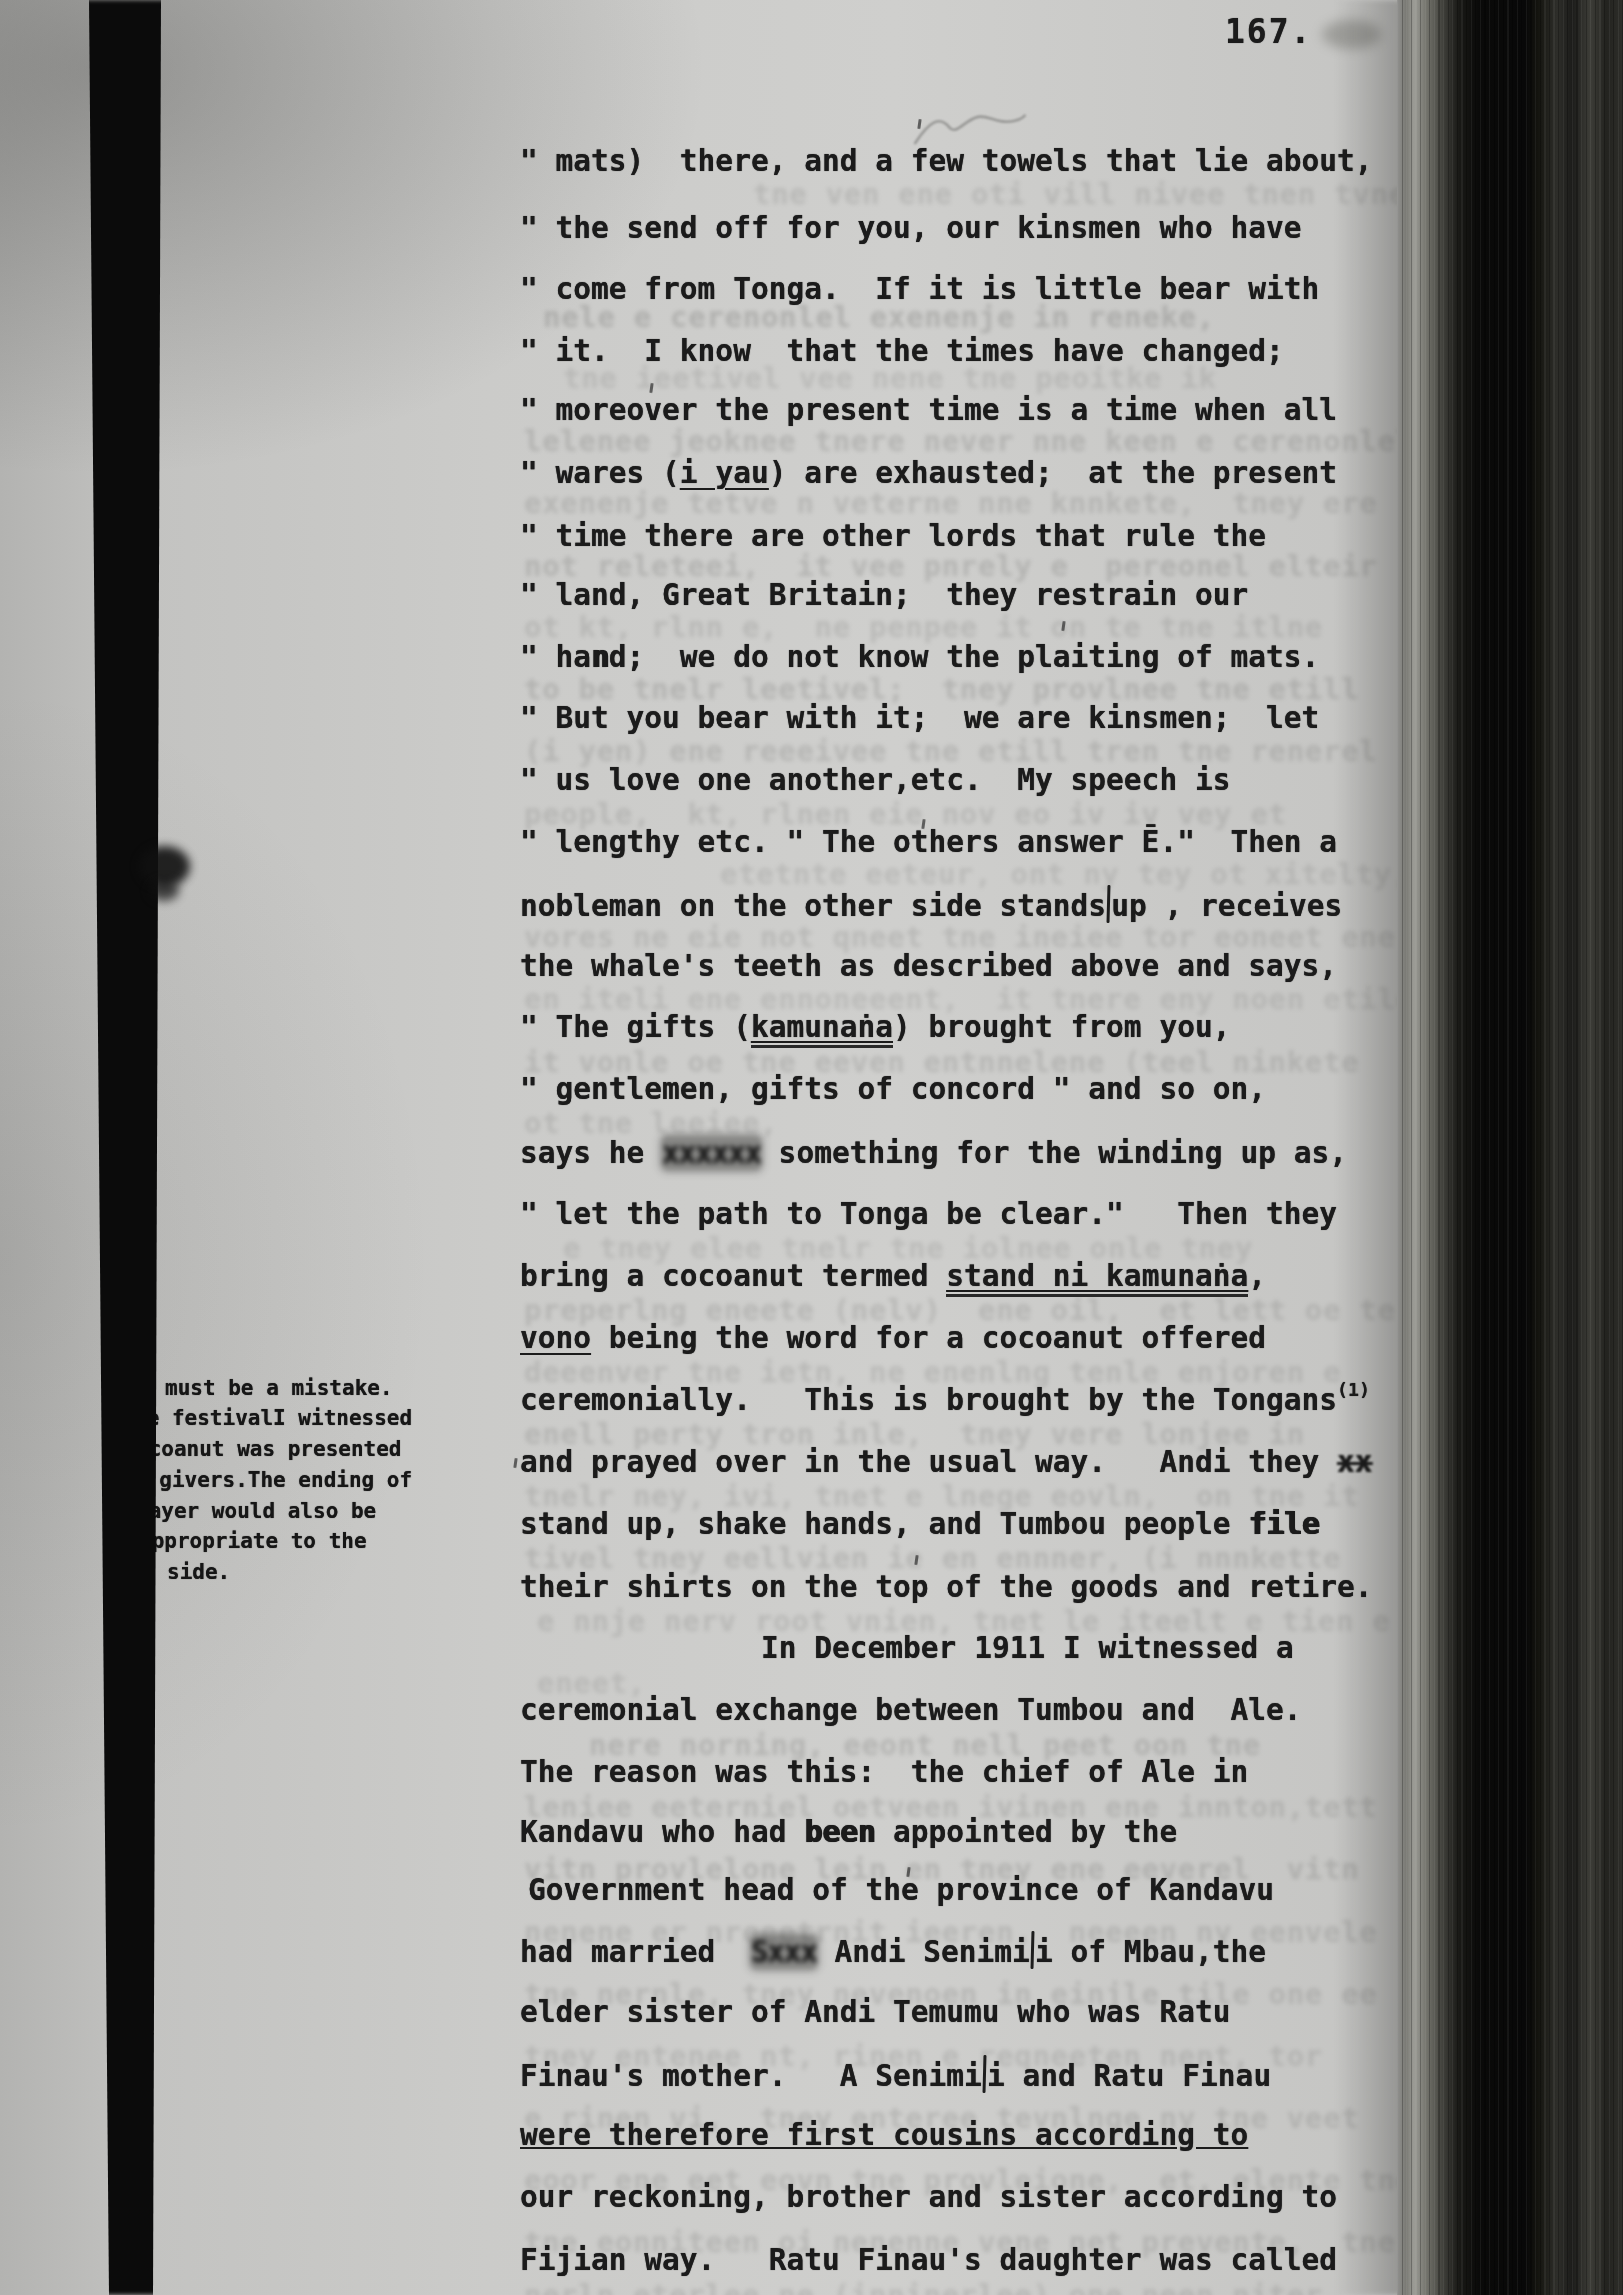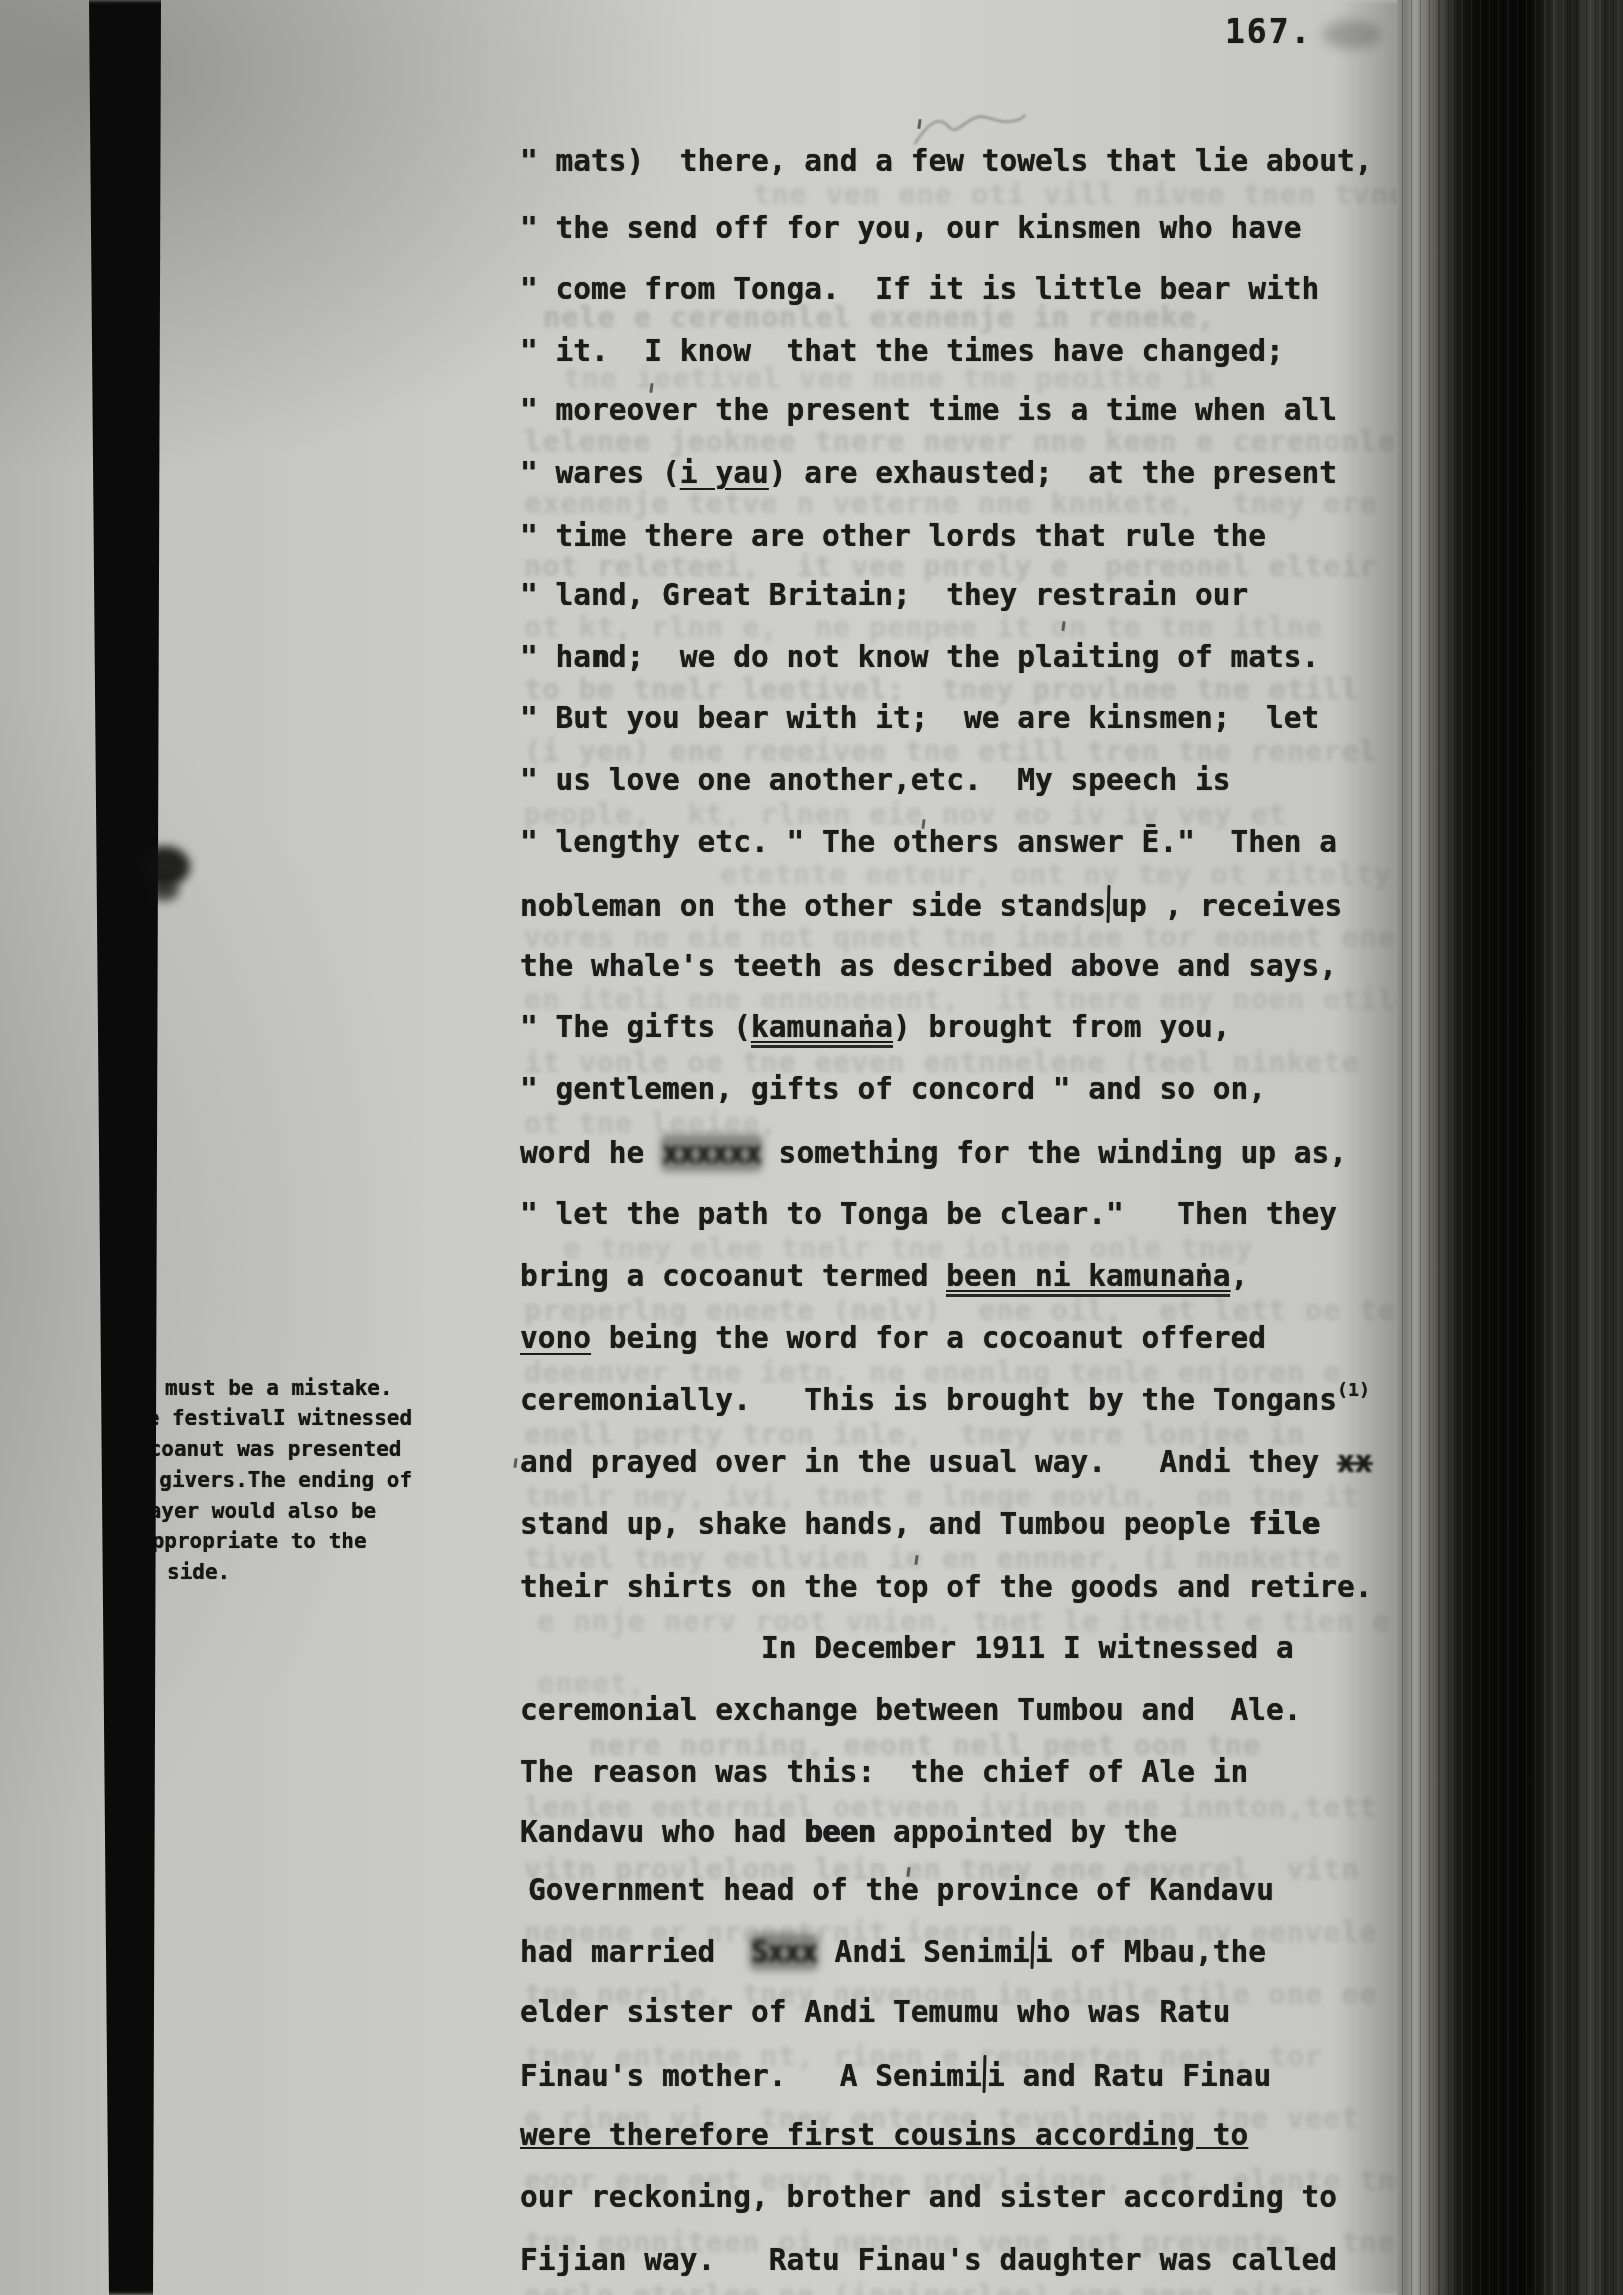--- a/index.html
+++ b/index.html
@@ -127,23 +127,23 @@
       <div class="typed main-line" style="top: 517px; left: 520px;"><span>" time there are other lords that rule the</span></div>
       <div class="typed main-line" style="top: 576px; left: 520px;"><span>" land, Great Britain;  they restrain our</span></div>
       <div class="typed main-line" style="top: 638px; left: 520px;"><span>" ha</span><span class="o">n</span><span>d;  we do not know the plaiting of mats.</span></div>
       <div class="typed main-line" style="top: 699px; left: 520px;"><span>" But you bear with it;  we are kinsmen;  let</span></div>
       <div class="typed main-line" style="top: 761px; left: 520px;"><span>" us love one another,etc.  My speech is</span></div>
       <div class="typed main-line" style="top: 823px; left: 520px;"><span>" lengthy etc. " The others answer Ē."  Then a</span></div>
       <div class="typed main-line" style="top: 885px; left: 520px;"><span>nobleman on the other side stands</span><span class="pen"></span><span>up , receives</span></div>
       <div class="typed main-line" style="top: 947px; left: 520px;"><span>the whale's teeth as described above and says,</span></div>
       <div class="typed main-line" style="top: 1008px; left: 520px;"><span>" The gifts (</span><span class="h">kamunaṅa</span><span>) brought from you,</span></div>
       <div class="typed main-line" style="top: 1070px; left: 520px;"><span>" gentlemen, gifts of concord " and so on,</span></div>
-      <div class="typed main-line" style="top: 1134px; left: 520px;"><span>word he </span><span class="b">xxxxxx</span><span> something for the winding up as,</span></div>
+      <div class="typed main-line" style="top: 1134px; left: 520px;"><span>says he </span><span class="b">xxxxxx</span><span> something for the winding up as,</span></div>
       <div class="typed main-line" style="top: 1195px; left: 520px;"><span>" let the path to Tonga be clear."   Then they</span></div>
-      <div class="typed main-line" style="top: 1257px; left: 520px;"><span>bring a cocoanut termed </span><span class="h">been ni kamunaṅa</span><span>,</span></div>
+      <div class="typed main-line" style="top: 1257px; left: 520px;"><span>bring a cocoanut termed </span><span class="h">stand ni kamunaṅa</span><span>,</span></div>
       <div class="typed main-line" style="top: 1319px; left: 520px;"><span class="u">vono</span><span> being the word for a cocoanut offered</span></div>
       <div class="typed main-line" style="top: 1381px; left: 520px;"><span>ceremonially.   This is brought by the Tongans</span><span class="s">(1)</span></div>
       <div class="typed main-line" style="top: 1443px; left: 520px;"><span>and prayed over in the usual way.   Andi they </span><span class="x">xx</span></div>
       <div class="typed main-line" style="top: 1505px; left: 520px;"><span>stand up, shake hands, and Tumbou people </span><span class="o">file</span></div>
       <div class="typed main-line" style="top: 1568px; left: 520px;"><span>their shirts on the top of the goods and retire.</span></div>
       <div class="typed main-line" style="top: 1629px; left: 761px;"><span>In December 1911 I witnessed a</span></div>
       <div class="typed main-line" style="top: 1691px; left: 520px;"><span>ceremonial exchange between Tumbou and  Ale.</span></div>
       <div class="typed main-line" style="top: 1753px; left: 520px;"><span>The reason was this:  the chief of Ale in</span></div>
       <div class="typed main-line" style="top: 1813px; left: 520px;"><span>Kandavu who had </span><span class="o">been</span><span> appointed by the</span></div>
       <div class="typed main-line" style="top: 1871px; left: 520px; margin-left: 8px;"><span>Government head of the province of Kandavu</span></div>

